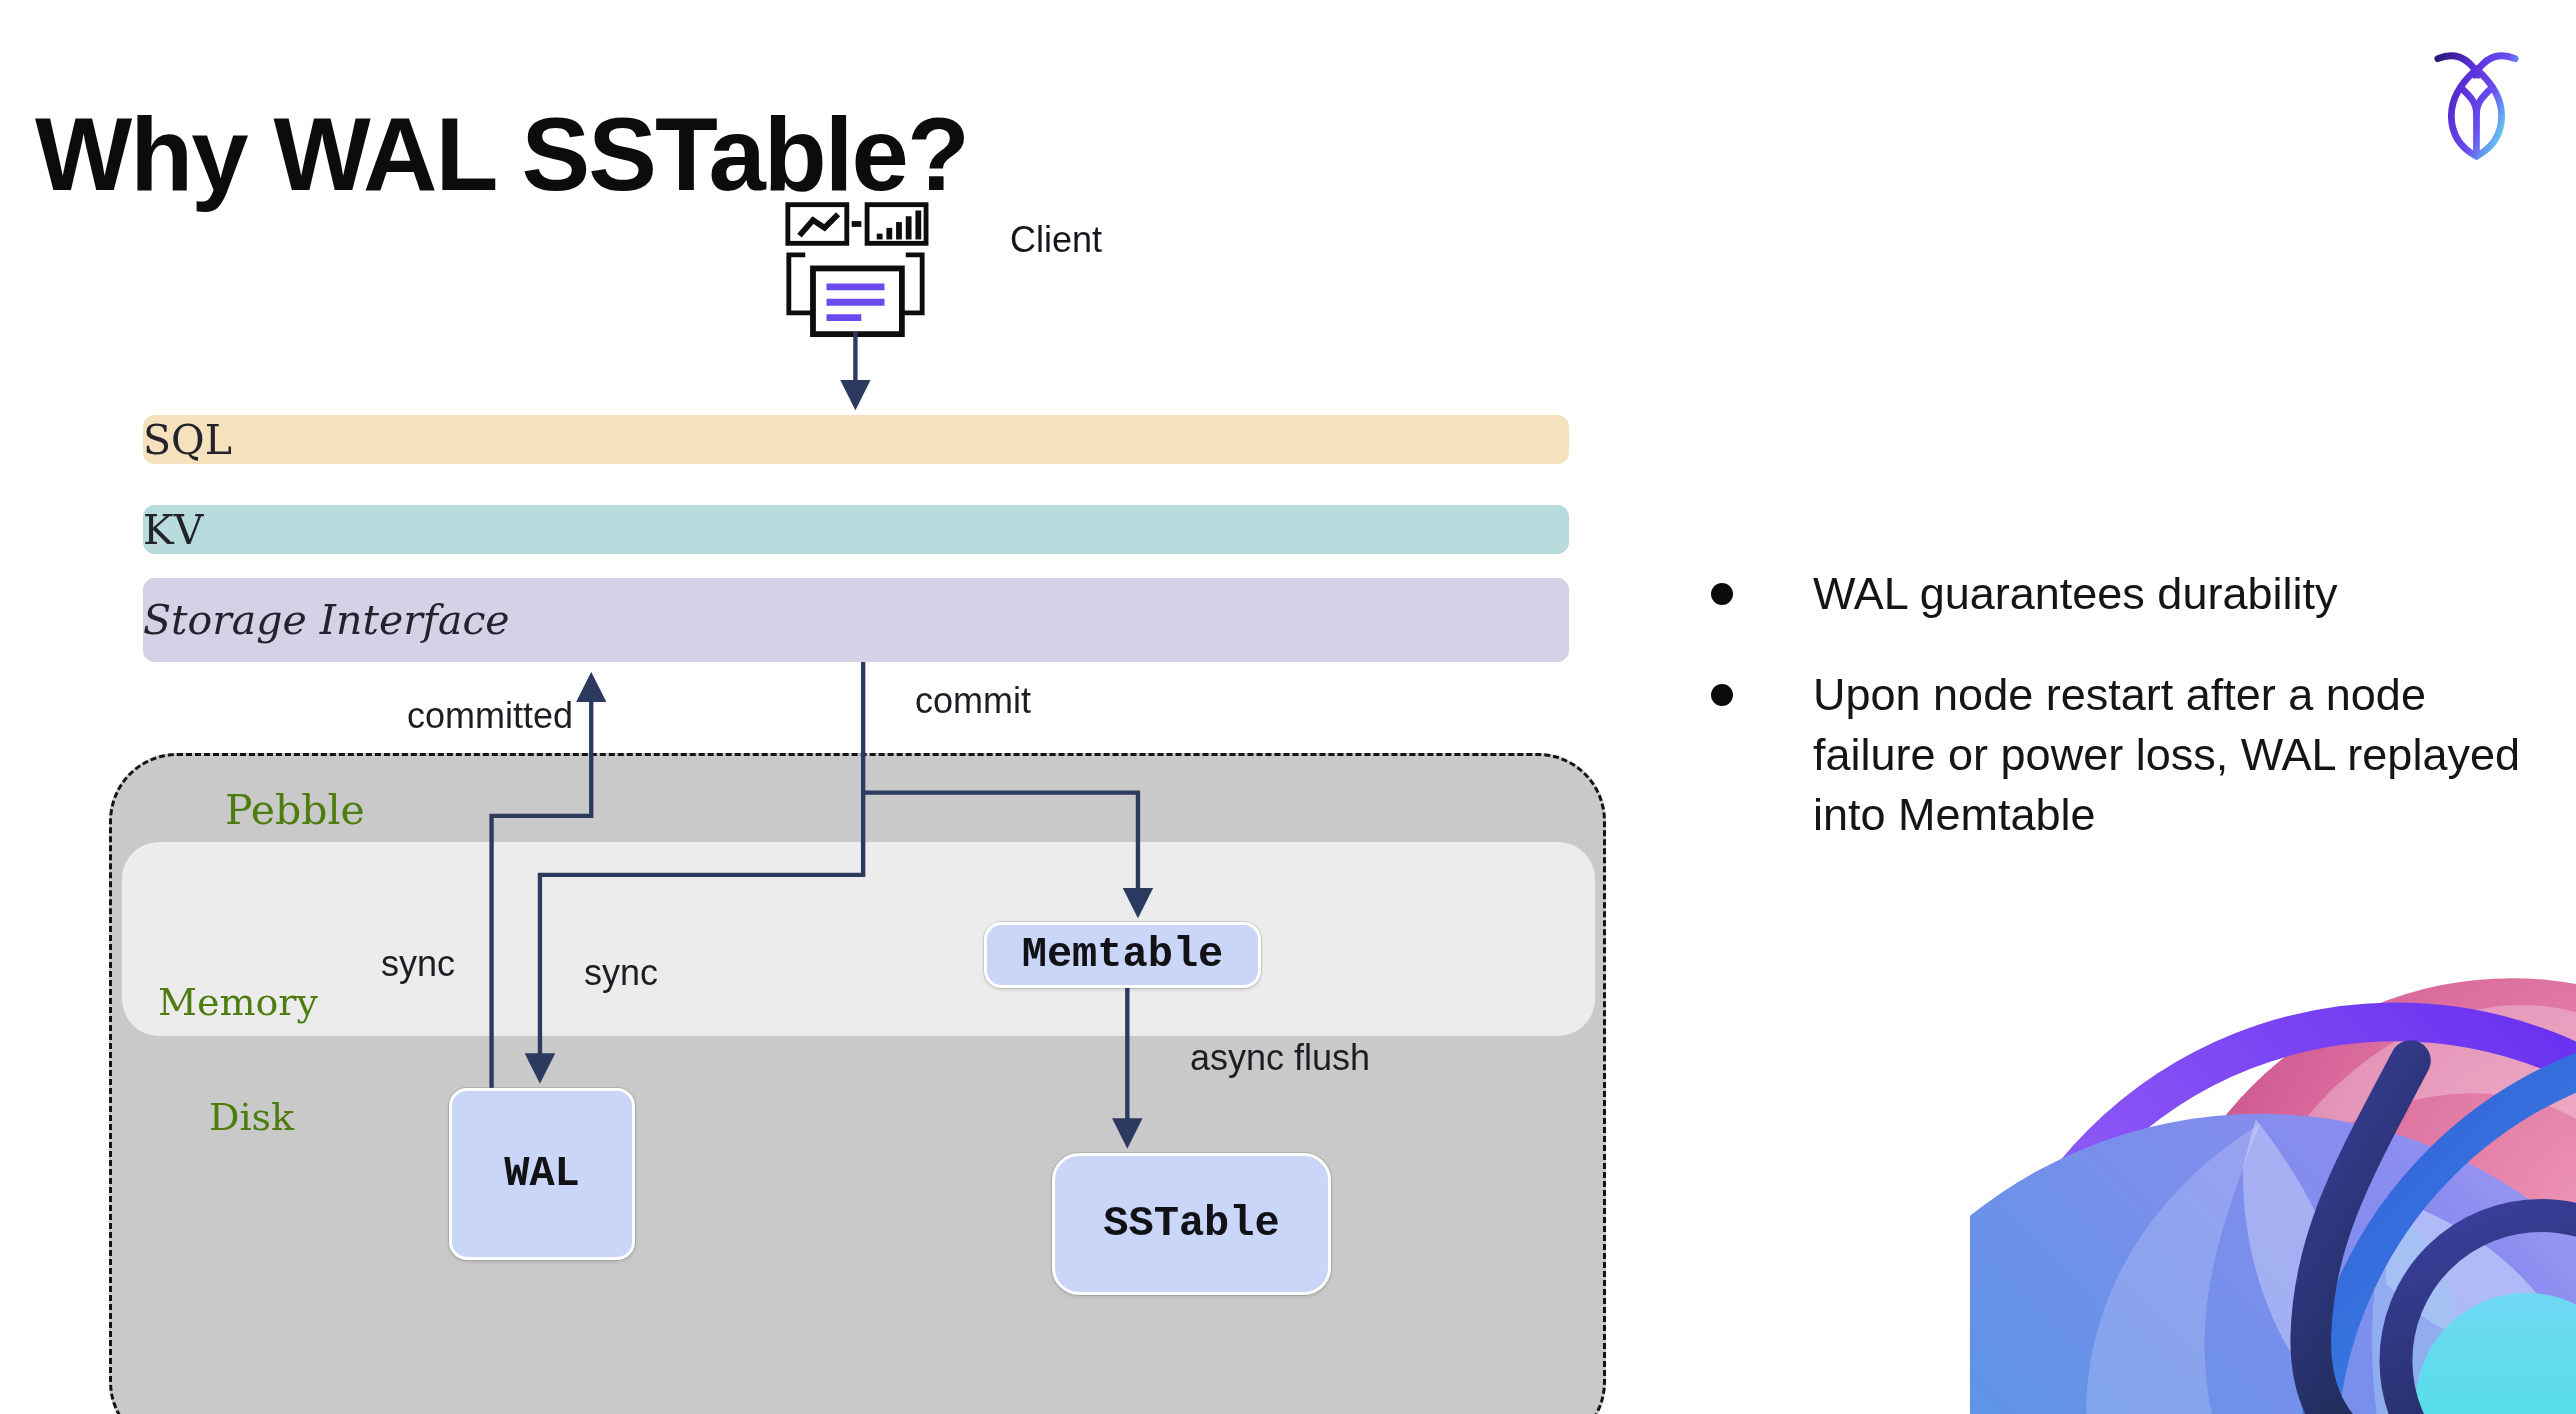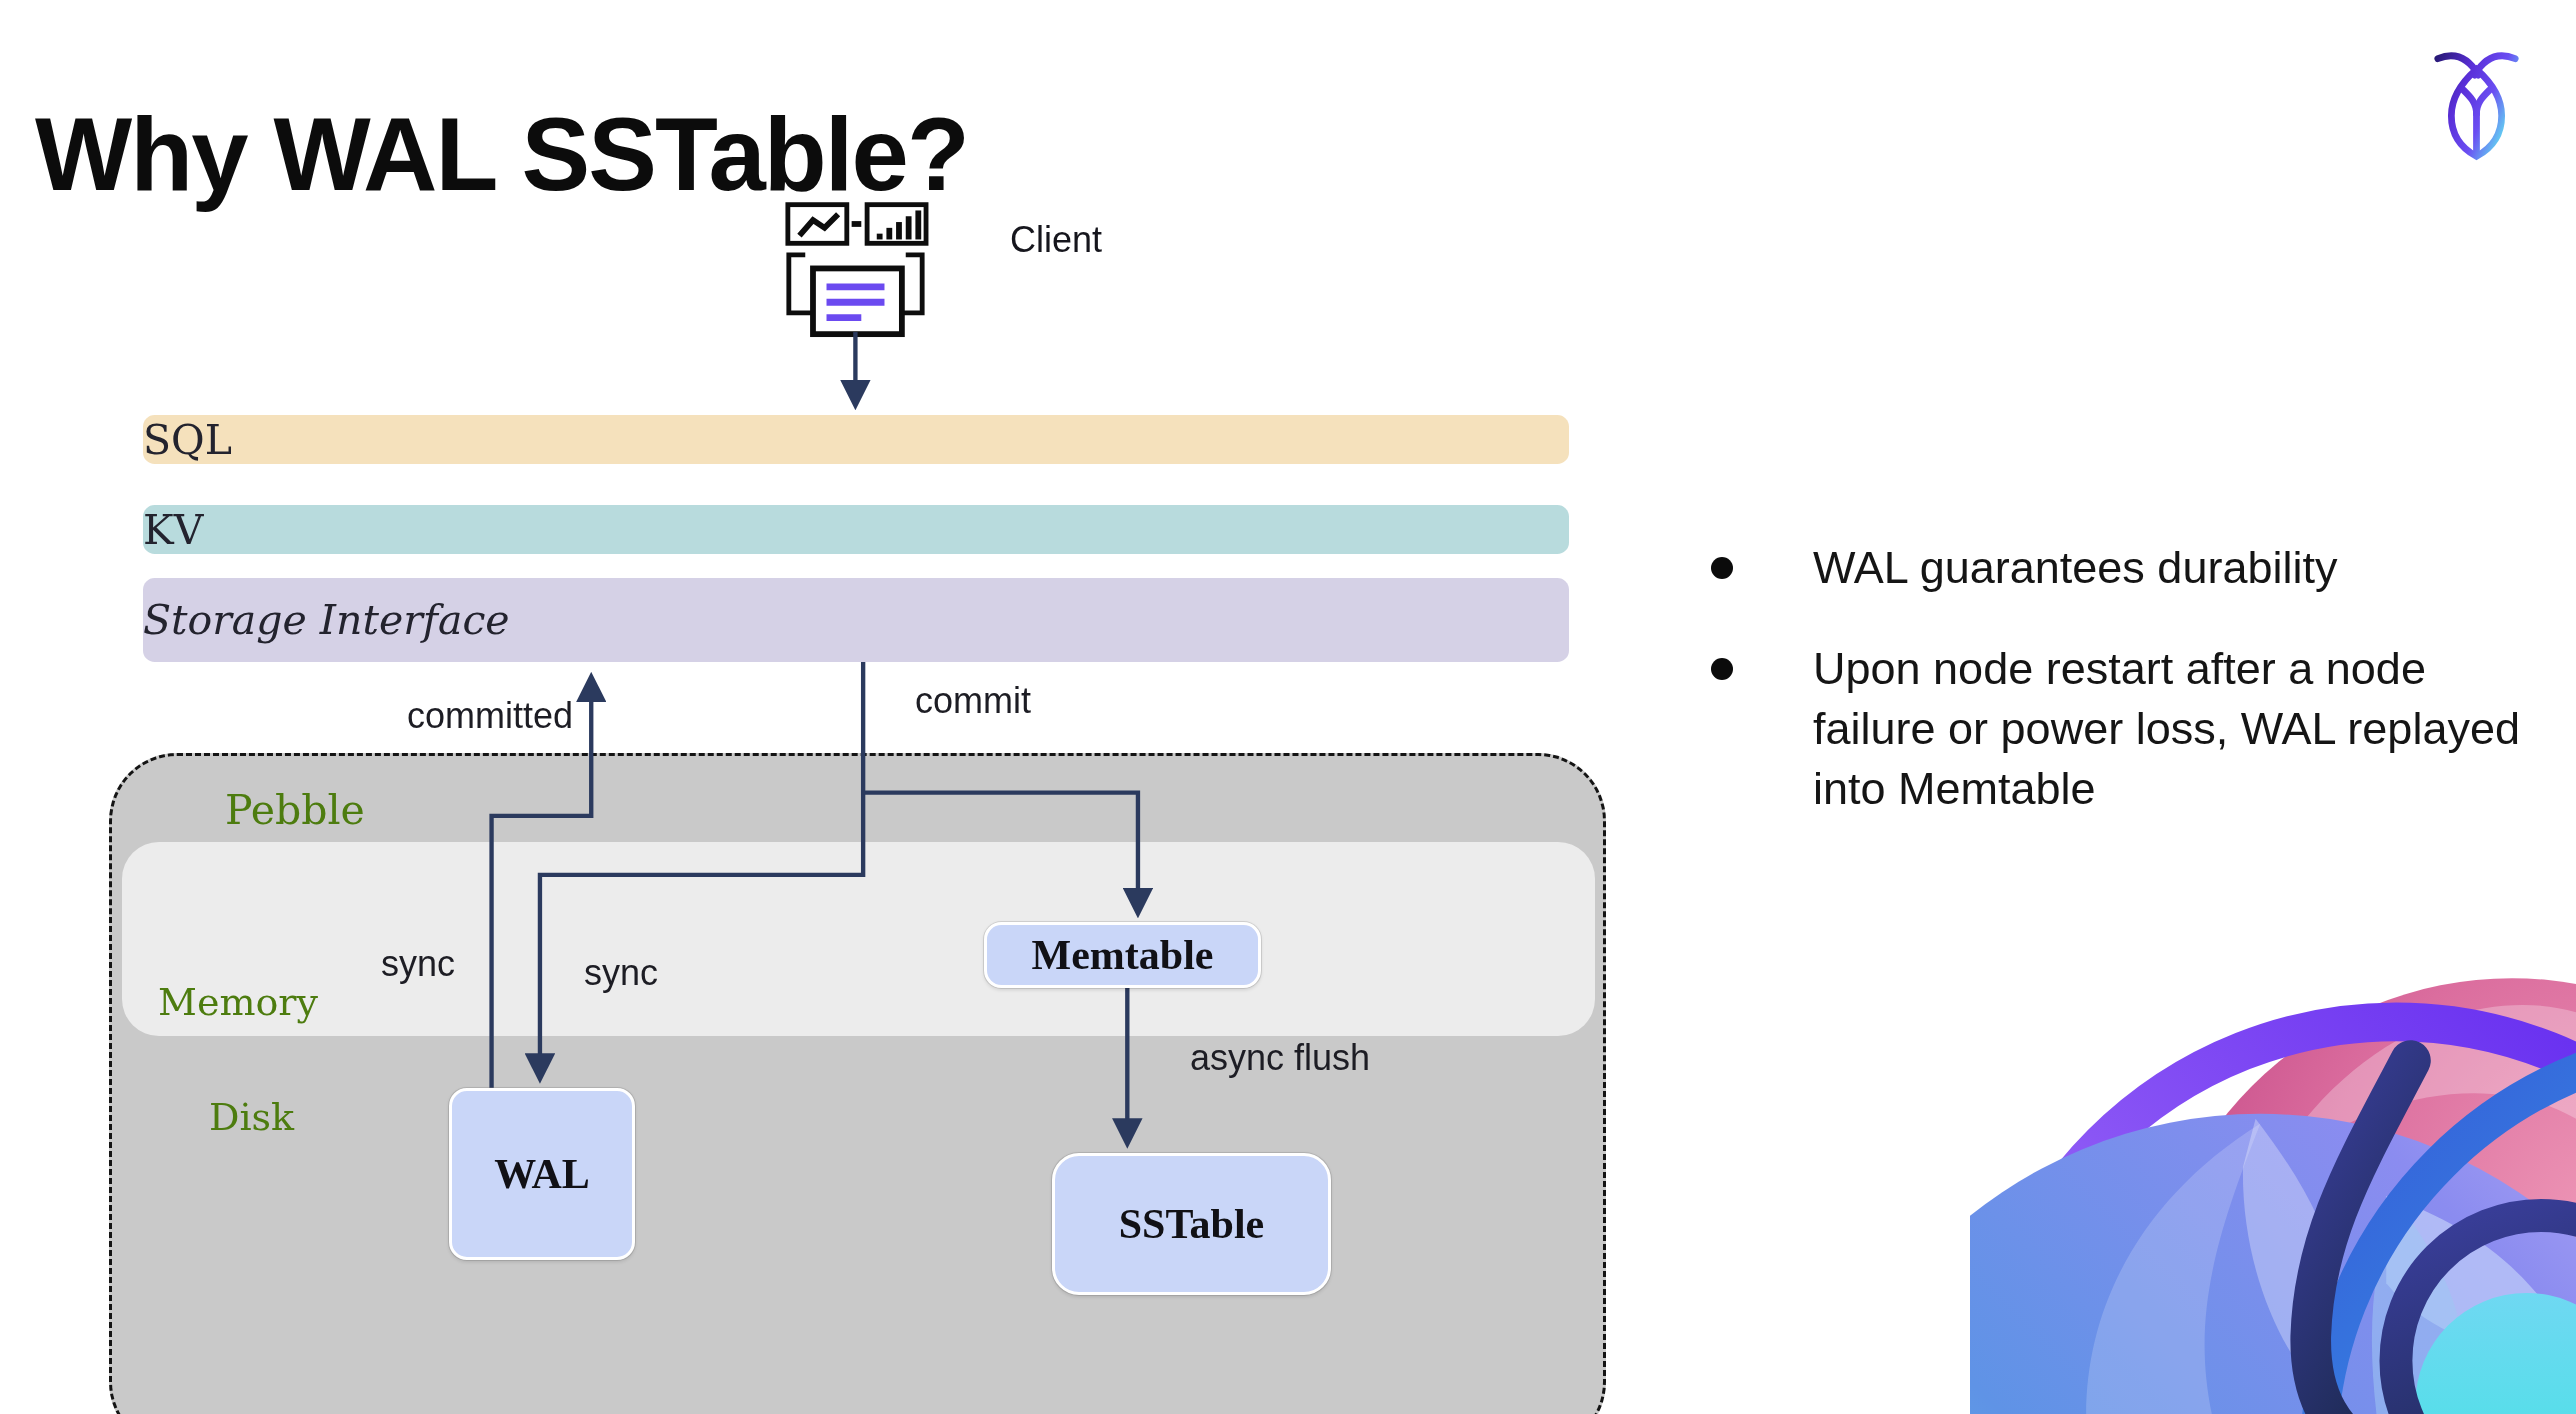--- a/index.html
+++ b/index.html
@@ -96,21 +96,21 @@
   .label-async      { left: 1190px; top: 1037px; }
 
   
   .node {
     background: var(--node-fill);
     border: 3.9px solid #ffffff;
     box-shadow: 0 0 0 1px rgba(0,0,0,0.10), 0 1.9px 3.9px rgba(0,0,0,0.12);
     display: flex;
     align-items: center;
     justify-content: center;
-    font-family: Liberation Serif, serif;
+    font-family: Liberation Mono, monospace;
     font-weight: 700;
     color: #111116;
     z-index: 5;
     box-sizing: border-box;
   }
   .node-wal      { left: 449px;  top: 1088px; width: 186px; height: 172px; border-radius: 18px; font-size: 42px; }
   .node-memtable { left: 984px; top: 922px;  width: 277px; height: 66px;  border-radius: 17.4px; font-size: 42px; }
   .node-sstable  { left: 1052px; top: 1153px; width: 279px; height: 142px; border-radius: 27px; font-size: 42px; }
 
   
@@ -122,21 +122,21 @@
   .bullets {
     left: 1711px; top: 538px;
     width: 832px;
     list-style: none;
     margin: 0; padding: 0;
     font-size: 45px;
     line-height: 60px;
     color: #151515;
     z-index: 3;
   }
-  .bullets li { display: flex; margin-bottom: 41px; }
+  .bullets li { display: flex; margin-bottom: 41px; margin-top: 26px; }
   .bullet-dot {
     flex: 0 0 auto;
     width: 22px; height: 22px;
     border-radius: 50%;
     background: #0b0b0b;
     margin: 19.4px 80px 0 0;
   }
 
   
   .artwork { left: 1970px; top: 954px; width: 606px; height: 461px; z-index: 0; }

